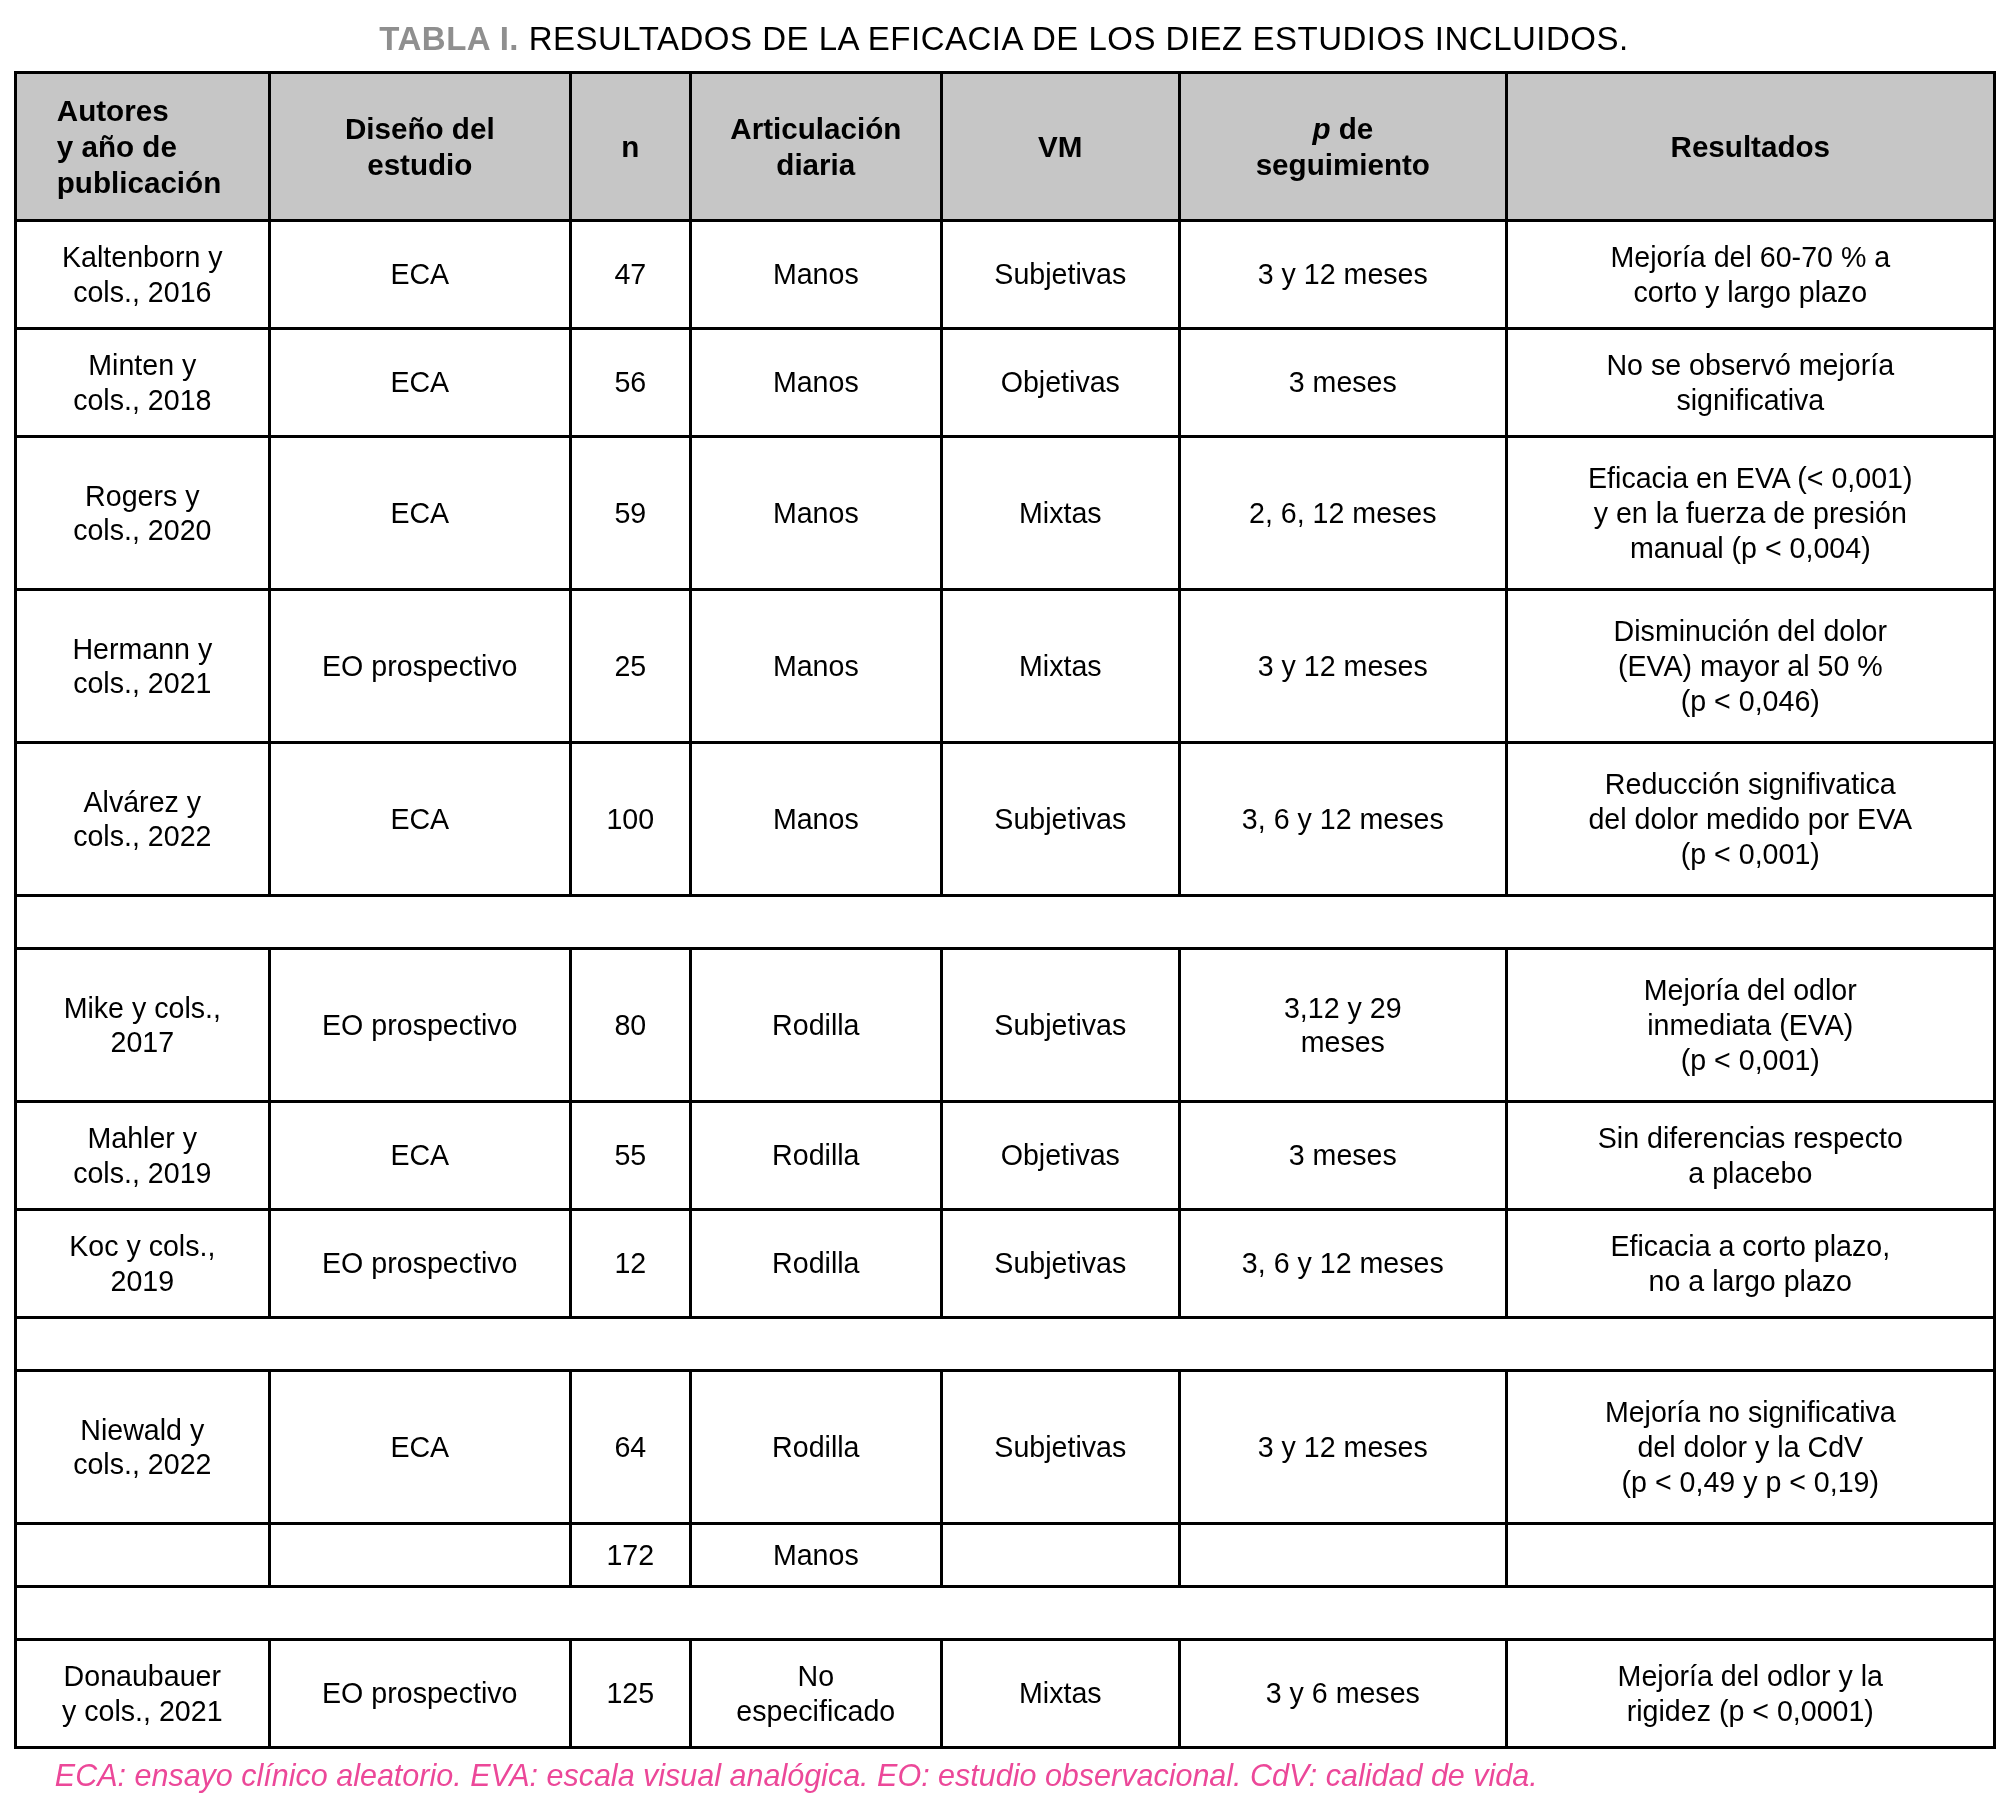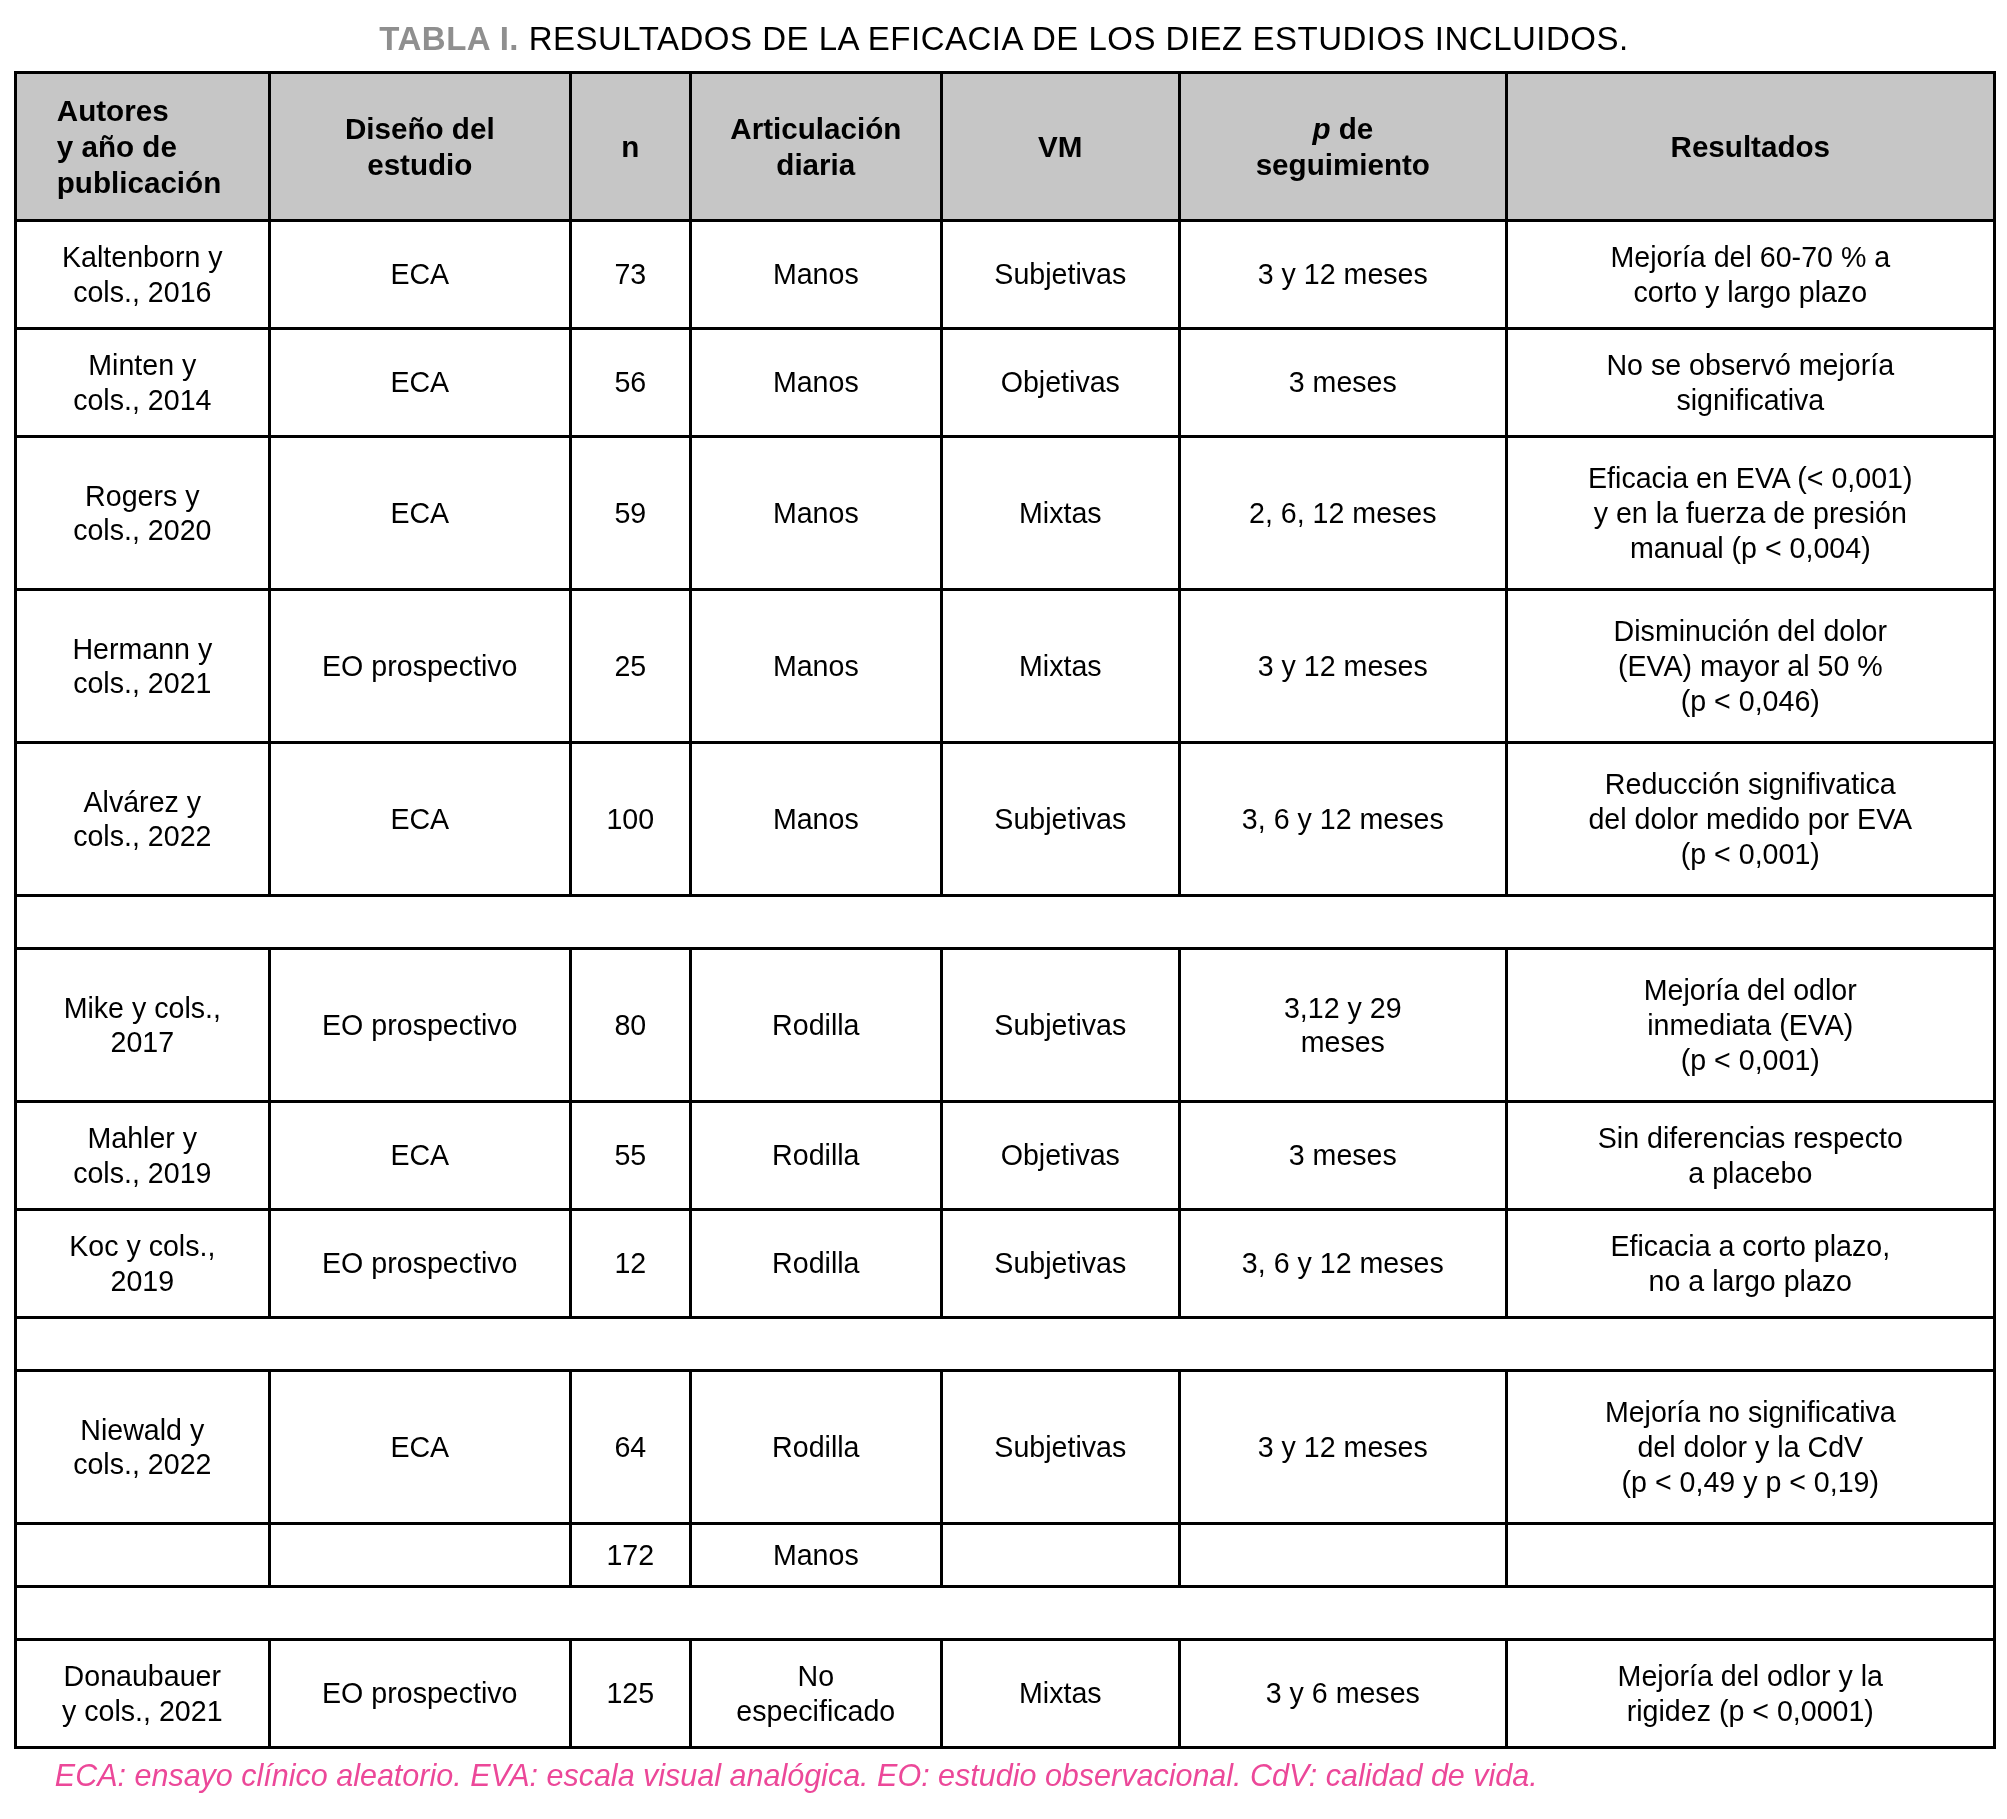--- a/index.html
+++ b/index.html
@@ -113,30 +113,30 @@
           <th><i>p</i> de
 seguimiento</th>
           <th>Resultados</th>
         </tr>
     </thead>
     <tbody>
         <tr class="mid">
           <td>Kaltenborn y
 cols., 2016</td>
           <td>ECA</td>
-          <td>73</td>
+          <td>47</td>
           <td>Manos</td>
           <td>Subjetivas</td>
           <td>3 y 12 meses</td>
           <td>Mejoría del 60-70 % a
 corto y largo plazo</td>
         </tr>
         <tr class="mid">
           <td>Minten y
-cols., 2014</td>
+cols., 2018</td>
           <td>ECA</td>
           <td>56</td>
           <td>Manos</td>
           <td>Objetivas</td>
           <td>3 meses</td>
           <td>No se observó mejoría
 significativa</td>
         </tr>
         <tr class="tall">
           <td>Rogers y

